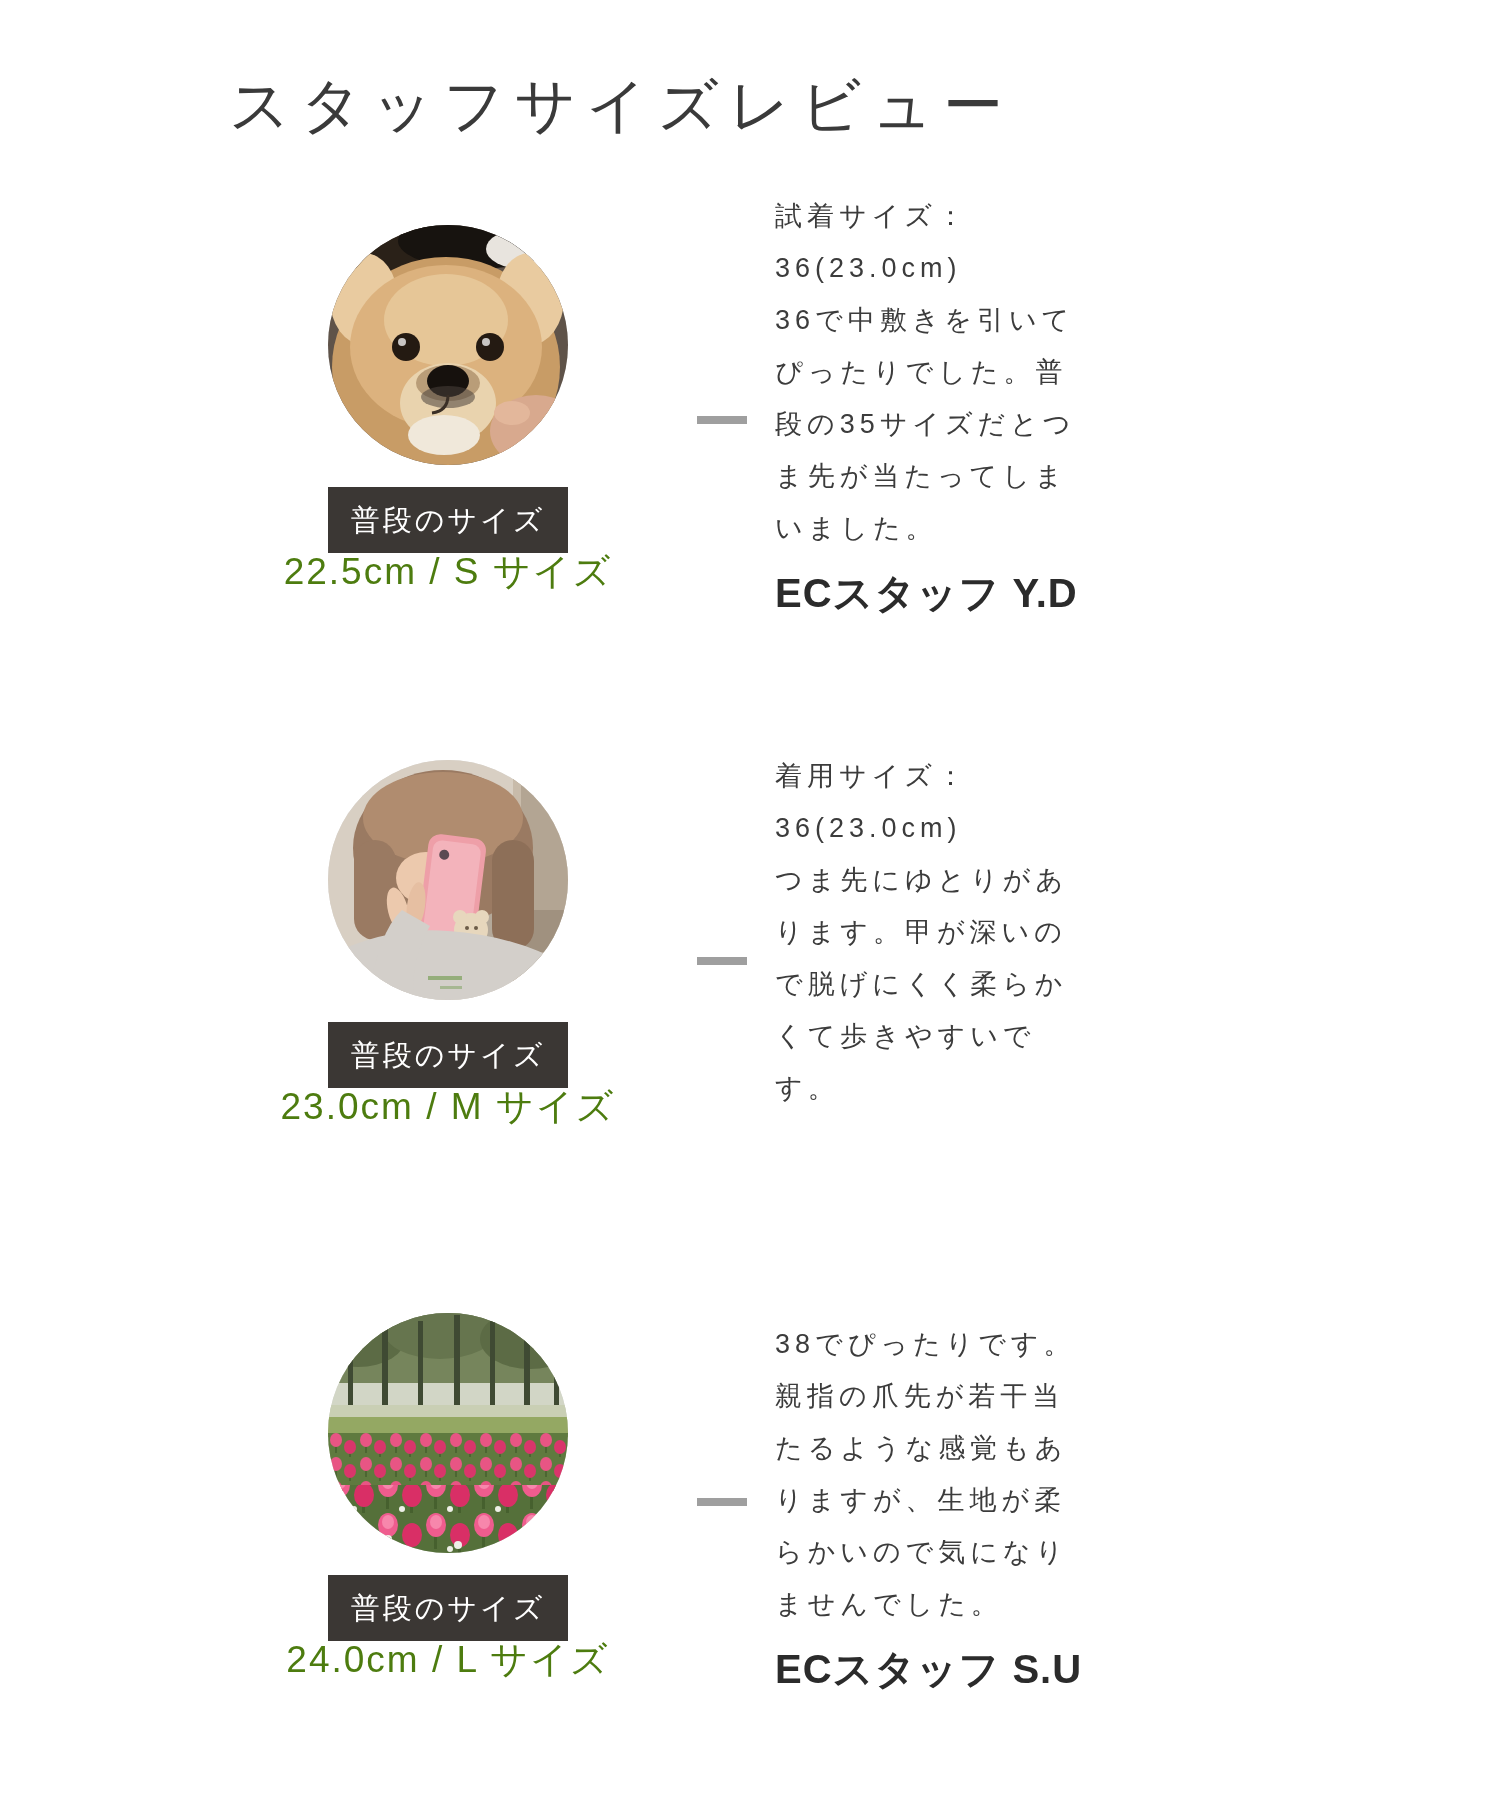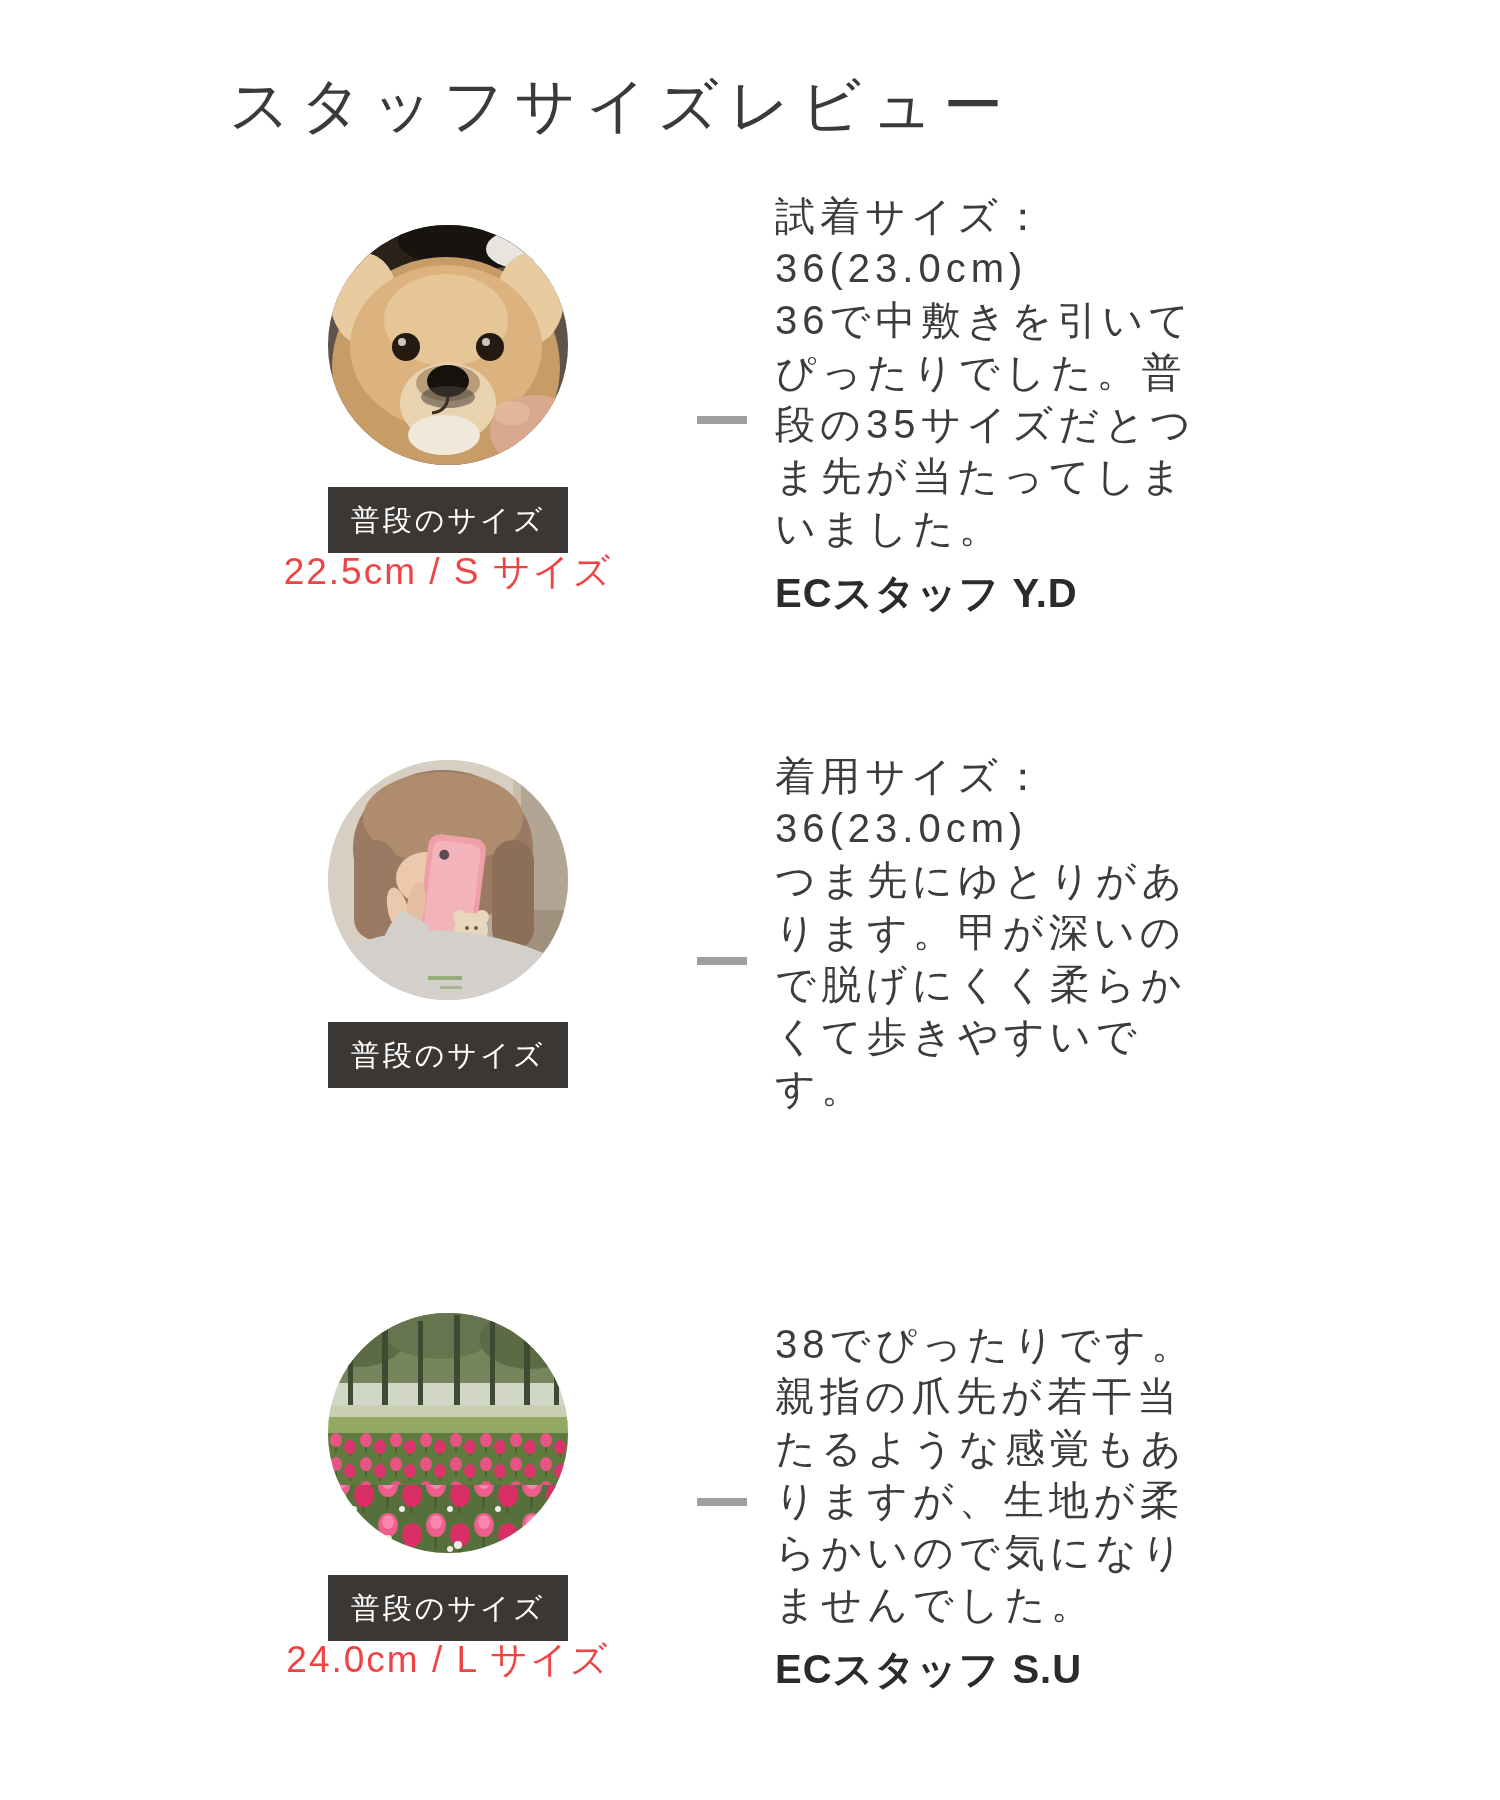--- a/index.html
+++ b/index.html
@@ -34,39 +34,39 @@
   }
   .size-chip{
     display:inline-block;
     background:#3b3734;color:#ffffff;
     font-size:29px;letter-spacing:3px;
     line-height:50px;padding:8px 23px;
   }
   .size-value{
     position:absolute;left:168px;top:322px;width:560px;
     text-align:center;
-    font-size:37px;letter-spacing:2px;color:#ef4444;
+    font-size:37px;letter-spacing:2px;color:#4d7c0f;
   }
   .dash{
     position:absolute;left:697px;width:50px;height:8px;
     background:#9f9f9f;
   }
   .row-1 .dash{top:191px;}
   .row-2 .dash{top:197px;}
   .row-3 .dash{top:185px;}
 
   .text-col{
     position:absolute;left:775px;width:440px;
   }
   .row-1 .text-col{top:-35px;}
   .row-2 .text-col{top:-10px;}
   .row-3 .text-col{top:5px;}
 
   .review-text{
-    font-size:40px;line-height:52px;
+    font-size:27px;line-height:52px;
     letter-spacing:5px;color:#3c3c3c;
     white-space:pre-line;
   }
   .staff-name{
     margin-top:12px;
     font-size:40px;font-weight:700;color:#2b2b2b;
     letter-spacing:1px;
   }
 </style>
 </head>
@@ -145,20 +145,21 @@
         <circle cx="148" cy="168" r="2" fill="#6b5b47"></circle>
         <path d="M0 240 L0 196 Q60 166 120 171 Q190 176 240 206 L240 240 Z" fill="#d3cfca"></path>
         <path d="M40 240 Q50 172 74 150 L102 166 Q82 200 86 240 Z" fill="#d3cfca"></path>
         <rect x="100" y="216" width="34" height="4" fill="#7aa05a" opacity="0.7"></rect>
         <rect x="112" y="226" width="22" height="3" fill="#7aa05a" opacity="0.5"></rect>
       </svg>
     </div>
     <div class="label-line">
       <span class="size-chip">普段のサイズ</span>
     </div>
+    <div class="size-value">23.0cm / M サイズ</div>
     <div class="dash"></div>
     <div class="text-col">
       <div class="review-text">着用サイズ：
 36(23.0cm)
 つま先にゆとりがあ
 ります。甲が深いの
 で脱げにくく柔らか
 くて歩きやすいで
 す。</div>
     </div>

